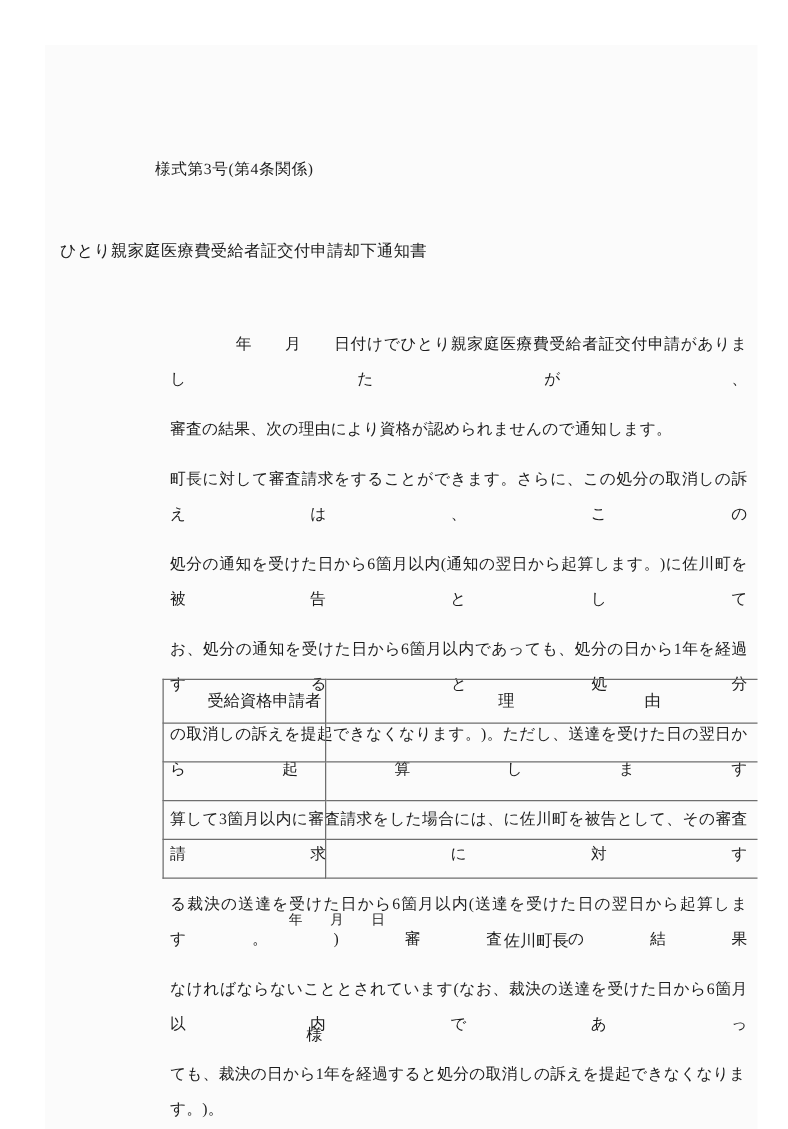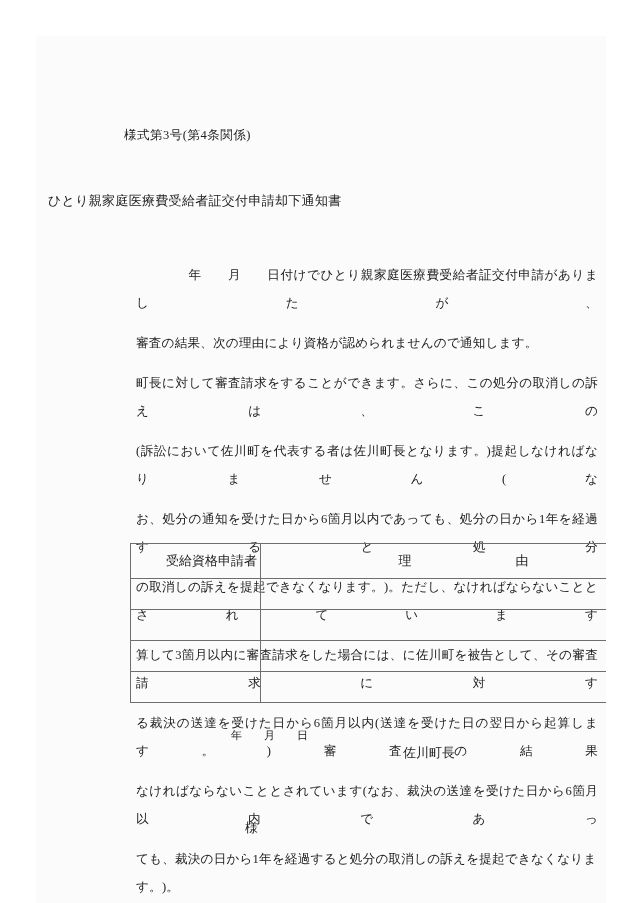--- a/index.html
+++ b/index.html
@@ -99,23 +99,23 @@
 <div class="page">
 
   <div class="form-number">様式第3号(第4条関係)</div>
 
   <div class="doc-title">ひとり親家庭医療費受給者証交付申請却下通知書</div>
 
   <div class="body-text">
       <div class="line j">　　　　年　　月　　日付けでひとり親家庭医療費受給者証交付申請がありましたが、</div>
       <div class="line">審査の結果、次の理由により資格が認められませんので通知します。</div>
       <div class="line j">町長に対して審査請求をすることができます。さらに、この処分の取消しの訴えは、この</div>
-      <div class="line j">(訴訟において佐川町を代表する者は佐川町長となります。)提起しなければなりません(な</div>
+      <div class="line j">処分の通知を受けた日から6箇月以内(通知の翌日から起算します。)に佐川町を被告として</div>
       <div class="line j">お、処分の通知を受けた日から6箇月以内であっても、処分の日から1年を経過すると処分</div>
-      <div class="line j">の取消しの訴えを提起できなくなります。)。ただし、なければならないこととされています</div>
+      <div class="line j">の取消しの訴えを提起できなくなります。)。ただし、送達を受けた日の翌日から起算します</div>
       <div class="line j">算して3箇月以内に審査請求をした場合には、に佐川町を被告として、その審査請求に対す</div>
       <div class="line j">る裁決の送達を受けた日から6箇月以内(送達を受けた日の翌日から起算します。)審査の結果</div>
       <div class="line j">なければならないこととされています(なお、裁決の送達を受けた日から6箇月以内であっ</div>
       <div class="line">ても、裁決の日から1年を経過すると処分の取消しの訴えを提起できなくなります。)。</div>
     </div>
 
   <table class="reason-table">
     <thead>
       <tr>
         <th class="col-applicant">受給資格申請者</th>

